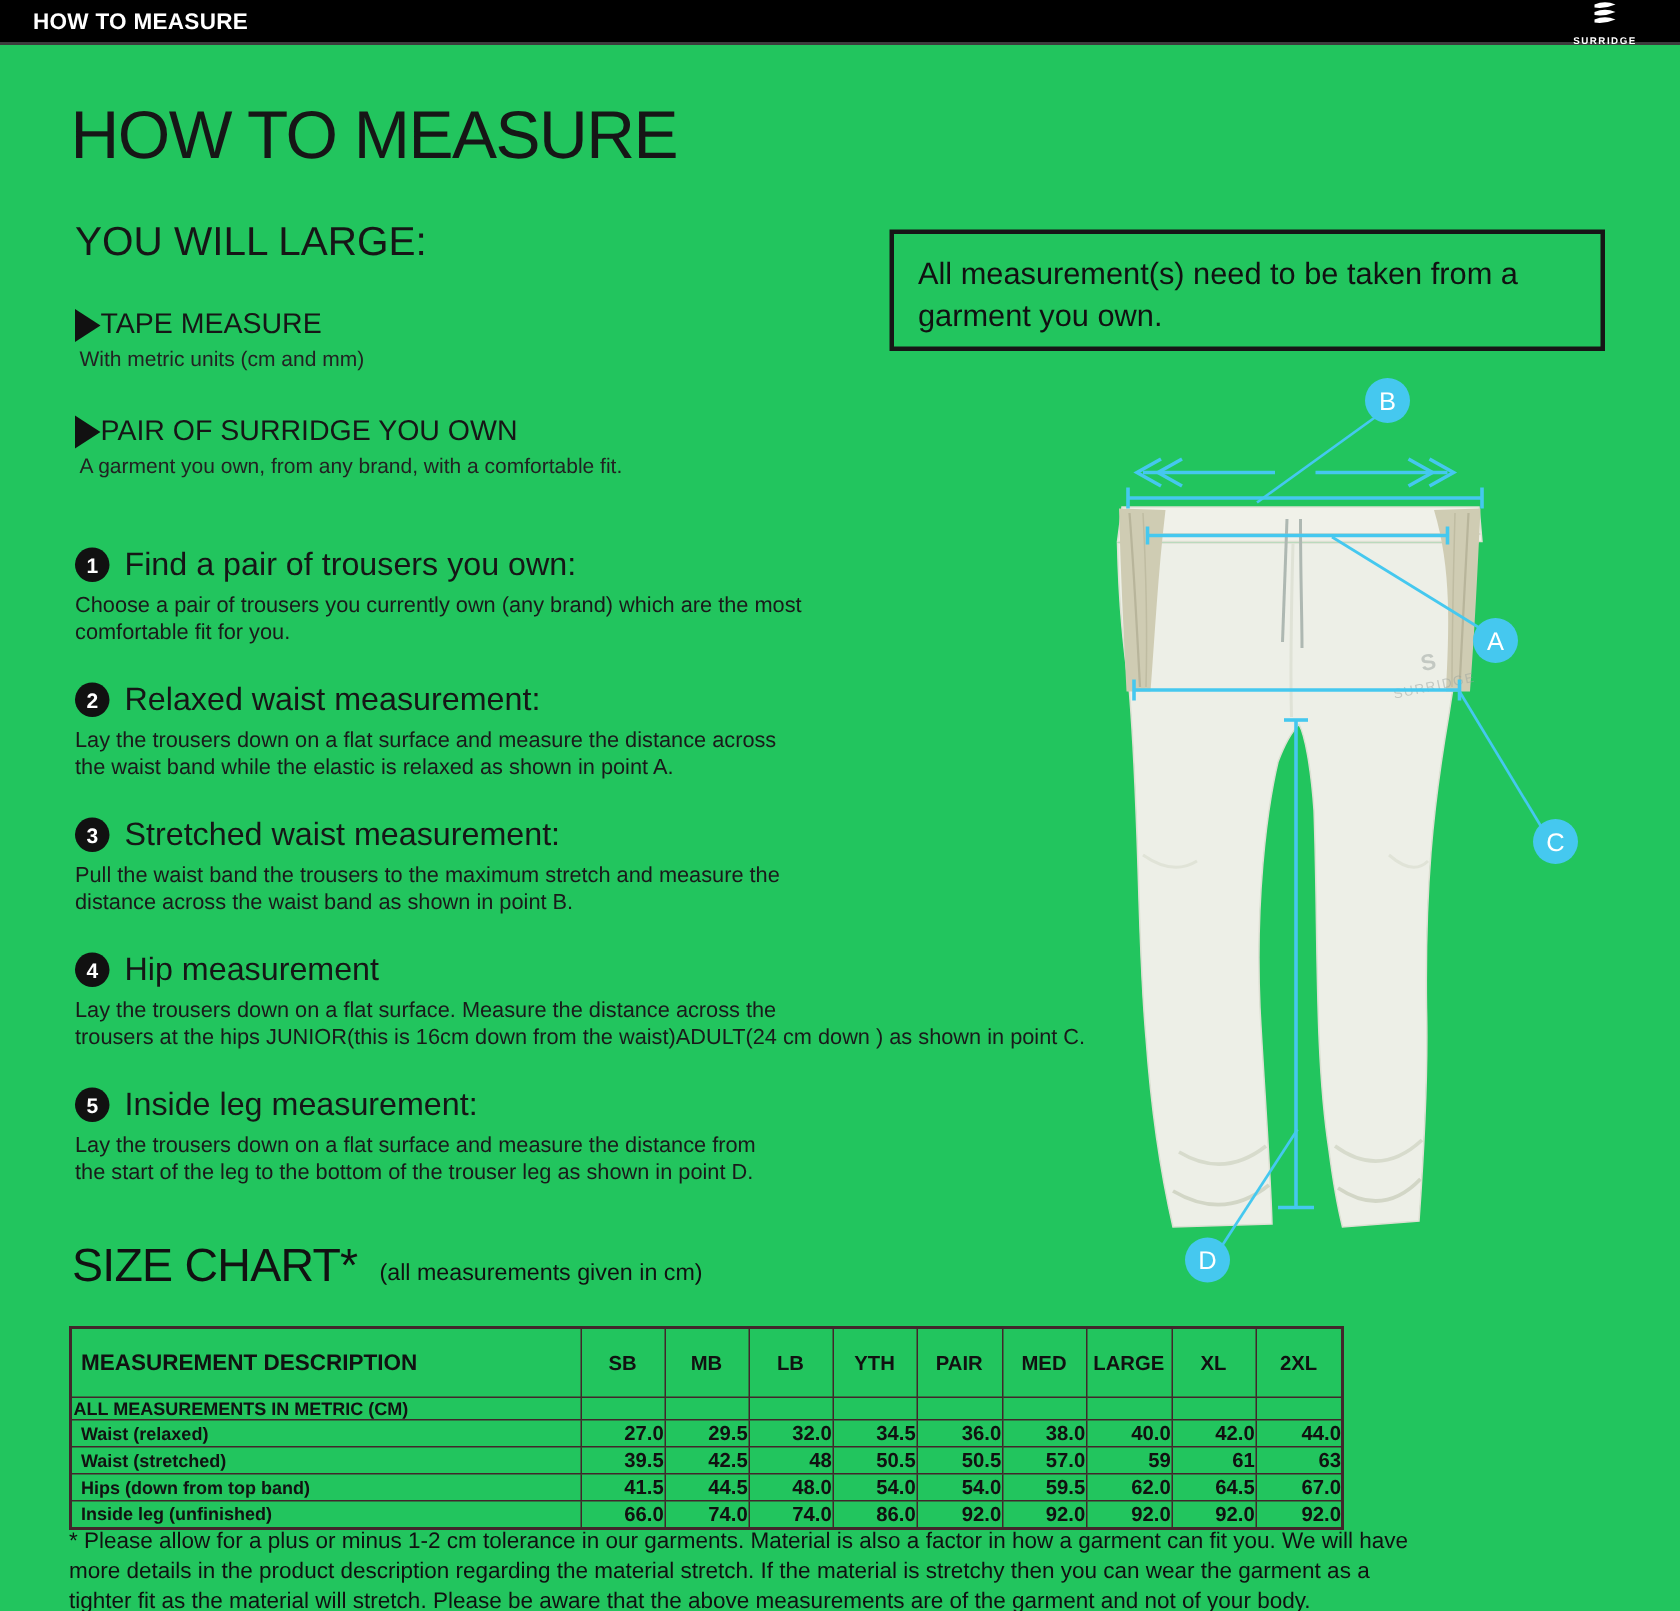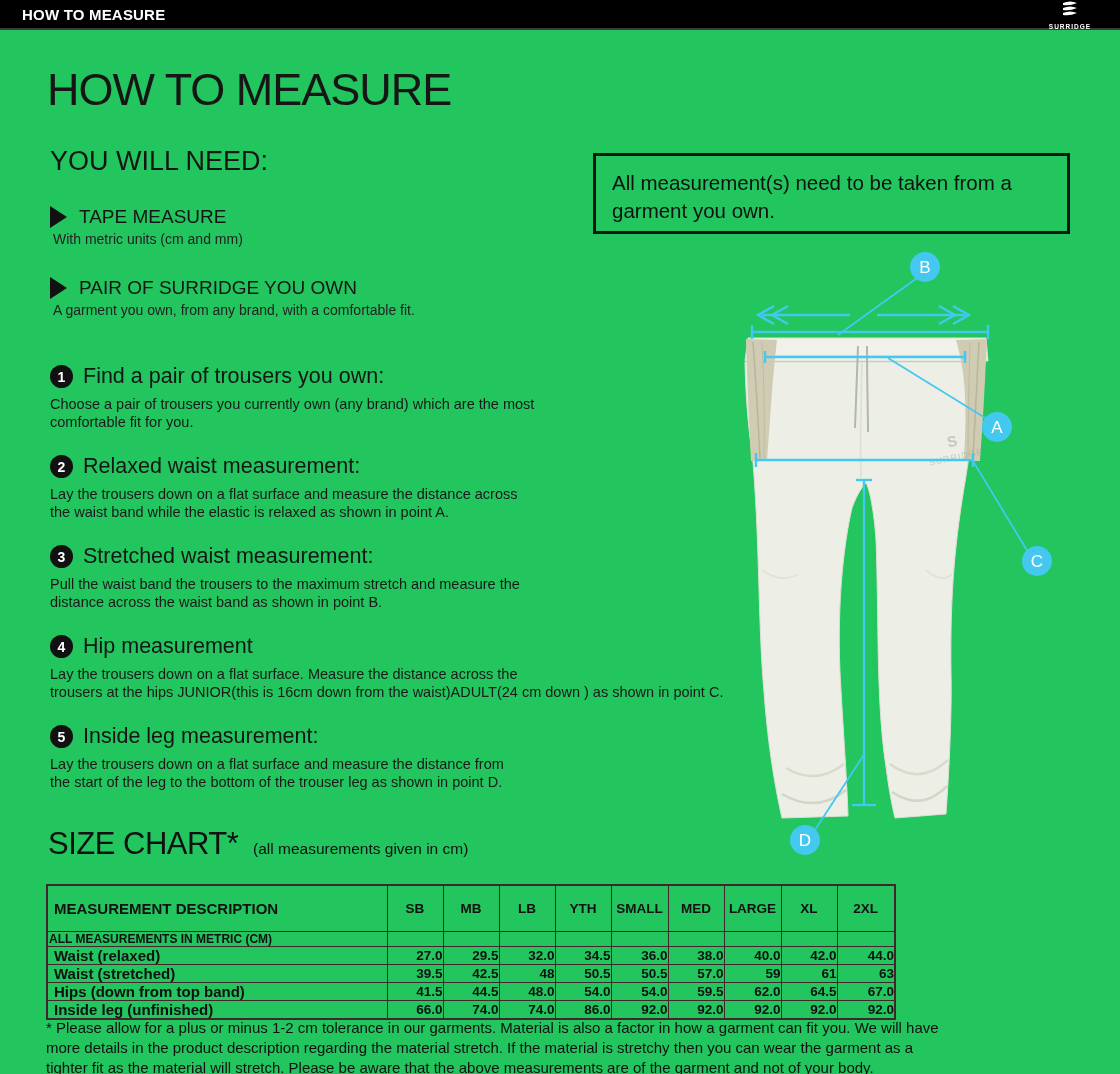--- a/index.html
+++ b/index.html
@@ -13,21 +13,21 @@
   .topbar-title { color:#fff; font-size:15px; font-weight:700; letter-spacing:.2px; padding-left:22px; }
   .topbar-logo { position:absolute; right:18px; top:1px; width:64px; text-align:center; }
   .topbar-logo .brand-text { color:#fff; font-size:6.5px; font-weight:700; letter-spacing:1px; display:block; margin-top:-2px; }
 
   
   .h1 { position:absolute; left:47px; top:64px; font-size:45px; font-weight:500; letter-spacing:-1px; color:#161616; }
   .h2 { position:absolute; left:50px; top:146px; font-size:27px; font-weight:400; color:#161616; }
 
   
   .need-item { position:absolute; left:50px; }
-  .need-row { display:flex; align-items:center; gap:12px; }
+  .need-row { display:flex; align-items:center; }
   .play-icon { width:0; height:0; border-left:17px solid #111; border-top:11px solid transparent; border-bottom:11px solid transparent; }
   .need-label { font-size:19px; font-weight:400; color:#161616; }
   .need-desc { font-size:14px; color:#222; margin-top:3px; padding-left:3px; }
 
   
   .notice { position:absolute; left:593px; top:153px; width:477px; height:81px; border:3px solid #161616;
             padding:13px 16px; font-size:20.5px; line-height:1.35; color:#111; }
 
   
   .step { position:absolute; left:50px; width:680px; }
@@ -44,21 +44,21 @@
   
   .sizetable-wrap { position:absolute; left:46px; top:884px; }
   table { border-collapse:collapse; table-layout:fixed; }
   td,th { border:1.6px solid #42262b; overflow:hidden; }
   table { border:2.5px solid #42262b; }
   th.desc-col { width:340px; text-align:left; padding:14px 6px; font-size:15px; }
   th.size-col { width:56px; font-size:13.5px; padding:2px 0; }
   th { height:25px; }
   .metric-row td { height:14px; font-size:12px; font-weight:700; padding:0 1px; }
   .data-row td { height:18px; font-size:13.5px; font-weight:700; }
-  .data-row td.lbl { text-align:left; padding:0 6px; font-size:15px; }
+  .data-row td.lbl { text-align:left; padding:0 6px; font-size:12px; }
   .data-row td.val { text-align:right; }
 
   
   .footer { position:absolute; left:46px; top:1018px; width:1048px; font-size:15px; line-height:1.32;
             color:#111; white-space:pre-line; }
 
   
   .diagram { position:absolute; left:700px; top:240px; width:420px; height:640px; }
   .marker-letter { fill:#ffffff; font-size:17px; font-family:"Liberation Sans", sans-serif; }
 </style>
@@ -74,21 +74,21 @@
         <path d="M8,2 Q15,-1 22,2 Q15,5 8,4 Z" fill="#fff"></path>
         <path d="M8,7 Q15,4 22,7 Q15,10 8,9 Z" fill="#fff"></path>
         <path d="M8,12 Q15,9 22,12 Q15,15 8,14 Z" fill="#fff"></path>
       </svg>
       <span class="brand-text">SURRIDGE</span>
     </div>
   </div>
 
   <div class="h1">HOW TO MEASURE</div>
 
-  <div class="h2">YOU WILL NEED:</div>
+  <div class="h2">YOU WILL LARGE:</div>
 
   <div class="need-item" style="top:206px;">
     <div class="need-row">
       <span class="play-icon"></span>
       <span class="need-label">TAPE MEASURE</span>
     </div>
     <div class="need-desc">With metric units (cm and mm)</div>
   </div>
 
   <div class="need-item" style="top:277px;">
@@ -250,21 +250,21 @@
           <col style="width:56px">
           <col style="width:58px">
       </colgroup>
       <tbody>
           <tr>
         <th class="desc-col">MEASUREMENT DESCRIPTION</th>
         <th class="size-col">SB</th>
         <th class="size-col">MB</th>
         <th class="size-col">LB</th>
         <th class="size-col">YTH</th>
-        <th class="size-col">SMALL</th>
+        <th class="size-col">PAIR</th>
         <th class="size-col">MED</th>
         <th class="size-col">LARGE</th>
         <th class="size-col">XL</th>
         <th class="size-col">2XL</th>
       </tr>
       <tr class="metric-row">
         <td>ALL MEASUREMENTS IN METRIC (CM)</td>
         <td></td>
             <td></td>
             <td></td>

